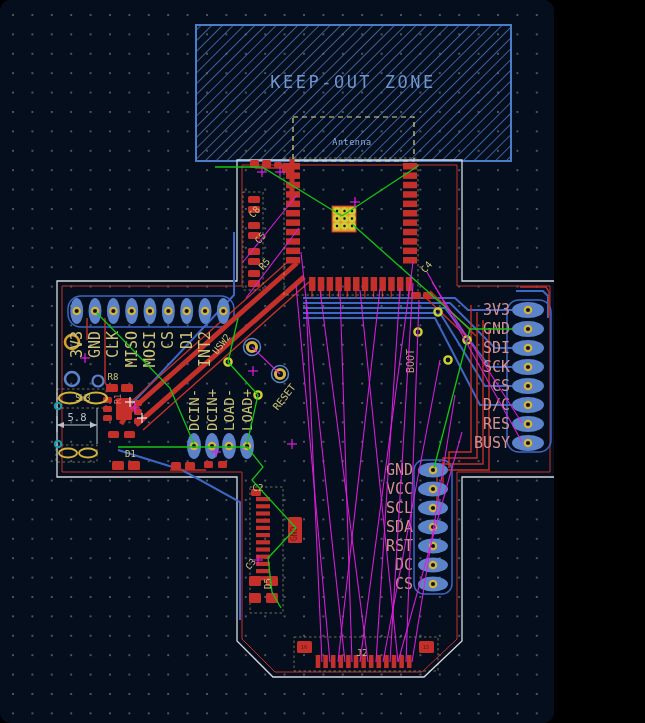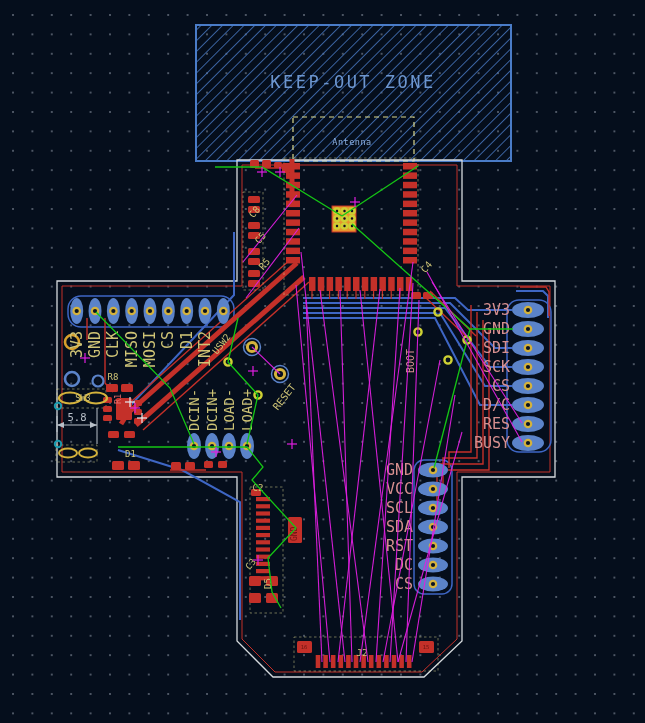--- a/index.html
+++ b/index.html
@@ -1,16 +1,16 @@
 <!DOCTYPE html>
 <html style="--background: #050e1c; --grid-dot: #6c7684; --keepout: #4a7cc8; --keepout-text: #6d96cf; --antenna-outline: #ddd98e; --antenna-text: #8fb2e2; --edge: #d6dade; --copper-front: #c43029; --copper-back: #3e66c4; --pad: #5b83c9; --pad-ring: #d4b23c; --hole: #0a1322; --via: #cdd034; --silk-front: #cfc476; --silk-back: #d68f8f; --ratsnest: #e01fe0; --net-highlight: #15c515; --thermal: #e8952c; --dim: #b9c0c9; --teal: #1a9aae; --dark-on-pad: #6b1412; --ref-on-copper: #e06868;"><head>
 <meta charset="utf-8">
 <style>
   html,body{margin:0;padding:0;background:#000;}
-  .stage{width:645px;height:723px;position:relative;background:var(--background,#050e1c);overflow:hidden;}
+  .stage{width:554px;height:723px;position:relative;background:var(--background,#050e1c);overflow:hidden;border-radius:11px;}
   svg{display:block;}
   text{font-family:"DejaVu Sans Mono","Liberation Mono",monospace;}
   .silkF{fill:var(--silk-front,#cfc476);}
   .silkB{fill:var(--silk-back,#d68f8f);}
 </style>
 </head>
 <body>
 
 <div class="stage">
 <svg width="645" height="723" viewBox="0 0 645 723">

